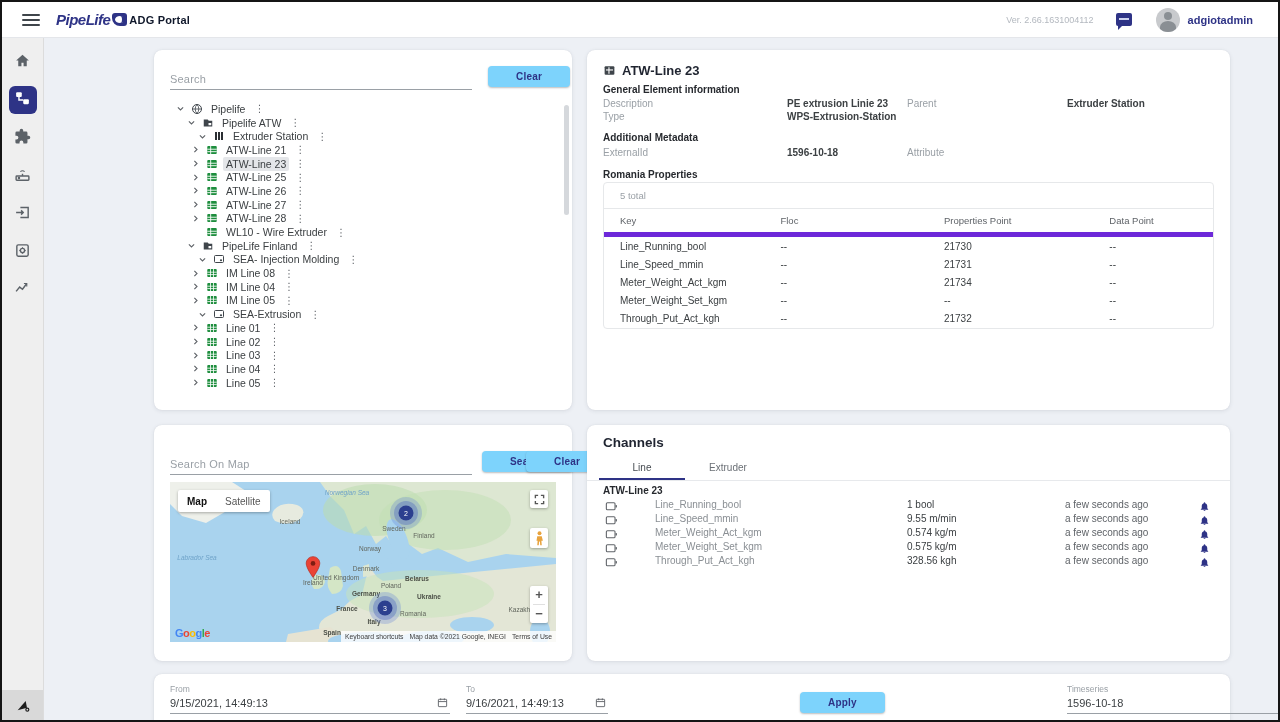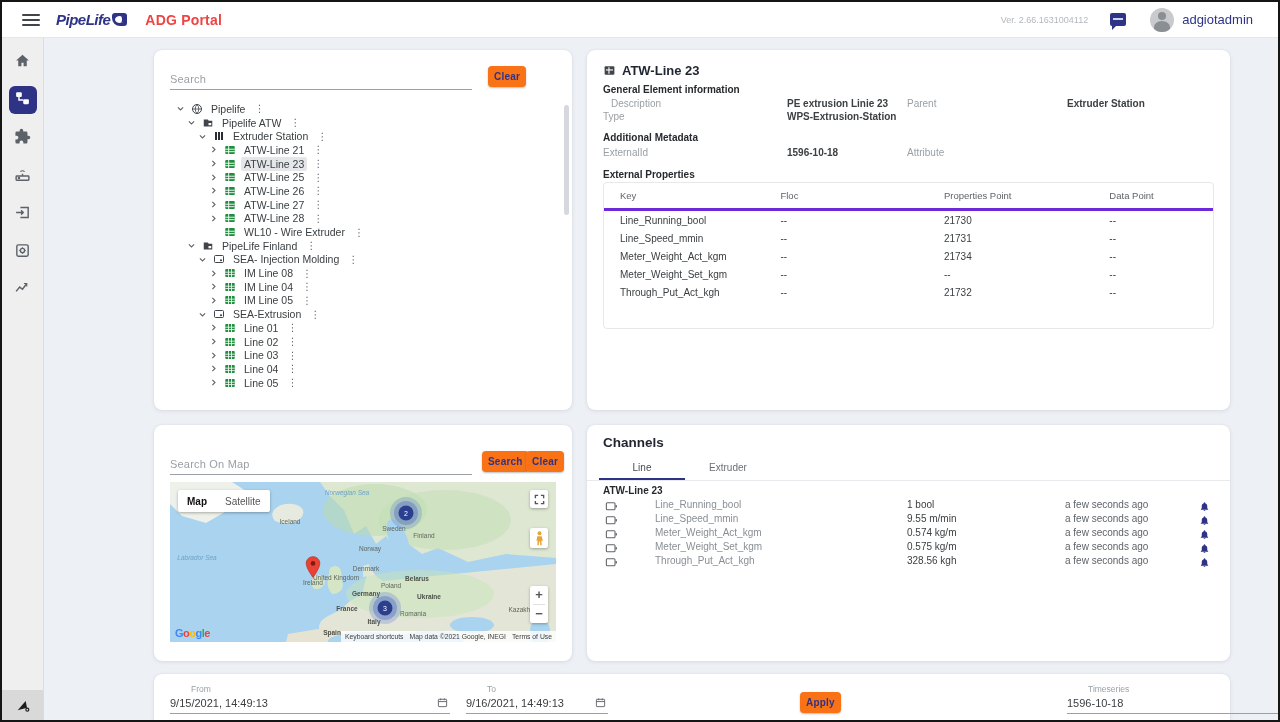--- a/index.html
+++ b/index.html
@@ -9,73 +9,73 @@
   
   .header{position:absolute;top:0;left:0;right:0;height:36px;background:#fff;border-bottom:1px solid #e4e6ea;
     display:flex;align-items:center;z-index:5;}
   .hamburger{width:18px;height:12px;margin-left:20px;display:flex;flex-direction:column;justify-content:space-between;cursor:pointer;}
   .hamburger span{height:2px;background:#3f454b;border-radius:1px;}
   .logo{display:flex;align-items:center;margin-left:16px;}
   .logo-text{font-style:italic;font-weight:bold;font-size:15px;color:#2e3386;letter-spacing:-.5px;}
   .logo-badge{width:15px;height:13px;background:#2e3386;border-radius:3px 3px 3px 8px;margin-left:2px;position:relative;}
   .logo-badge::after{content:"";position:absolute;left:3px;top:3px;width:7px;height:7px;border-radius:50%;
     background:#fff;border-right:3px solid #2e3386;}
-  .app-title{font-size:14px;font-weight:bold;color:#ef4444;margin-left:18px;letter-spacing:.2px;}
+  .app-title{font-size:11px;font-weight:bold;color:#0f172a;margin-left:2px;letter-spacing:.2px;}
   .header-right{margin-left:auto;display:flex;align-items:center;margin-right:25px;}
   .version{font-size:9px;color:#b3b8bf;margin-right:22px;}
   .chat-ic{width:16px;height:13px;background:#2e3386;border-radius:2px;position:relative;margin-right:24px;cursor:pointer;}
   .chat-ic::before{content:"";position:absolute;left:2px;bottom:-4px;border:3px solid transparent;border-top-color:#2e3386;border-left-color:#2e3386;}
   .chat-ic::after{content:"";position:absolute;left:3px;top:5px;width:10px;height:2px;background:#cdd2ee;}
   .avatar{width:24px;height:24px;border-radius:50%;background:#c8cacd;position:relative;overflow:hidden;margin-right:8px;}
   .avatar::before{content:"";position:absolute;top:4px;left:8px;width:8px;height:8px;border-radius:50%;background:#8a8f94;}
   .avatar::after{content:"";position:absolute;top:13px;left:4px;width:16px;height:12px;border-radius:50% 50% 0 0;background:#8a8f94;}
-  .username{font-size:13px;font-weight:normal;color:#2e3386;}
+  .username{font-size:11px;font-weight:bold;color:#2e3386;}
   
   .sidebar{position:absolute;top:36px;left:0;bottom:0;width:42px;background:#efefef;border-right:1px solid #dcdcdc;z-index:4;
     display:flex;flex-direction:column;align-items:center;}
   .side-ic{width:28px;height:28px;margin-top:10px;display:flex;align-items:center;justify-content:center;color:#5c6268;cursor:pointer;border-radius:6px;}
   .side-ic svg{width:17px;height:17px;}
   .side-ic.active{background:#2e3386;color:#fff;}
   .side-bottom{margin-top:auto;width:100%;height:30px;background:#d9d9d9;display:flex;align-items:center;justify-content:center;color:#1c1c1c;}
   .side-bottom svg{width:16px;height:16px;}
   
   .card{position:absolute;background:#fff;border-radius:8px;box-shadow:0 1px 4px rgba(40,50,70,.10),0 0 1px rgba(40,50,70,.12);}
   .card-tree{left:152px;top:48px;width:418px;height:360px;}
   .card-details{left:585px;top:48px;width:643px;height:360px;}
   .card-map{left:152px;top:423px;width:418px;height:236px;}
   .card-channels{left:585px;top:423px;width:643px;height:236px;}
   .card-time{left:152px;top:672px;width:1076px;height:62px;}
   
   .m-input{position:relative;border-bottom:1px solid #9aa0a6;height:22px;}
   .m-input .ph{position:absolute;left:0;bottom:4px;font-size:11px;color:#9aa0a6;letter-spacing:.2px;}
-  .btn{display:inline-block;background:#f97316;color:#2e3386;font-weight:bold;font-size:10px;border:none;border-radius:4px;
-    padding:5px 6px;box-shadow:0 1px 2px rgba(60,64,67,.35);cursor:pointer;font-family:inherit;letter-spacing:.2px;}
+  .btn{display:inline-block;background:#7dd3fc;color:#2e3386;font-weight:bold;font-size:10px;border:none;border-radius:4px;
+    padding:5px 28px;box-shadow:0 1px 2px rgba(60,64,67,.35);cursor:pointer;font-family:inherit;letter-spacing:.2px;}
   
   .tree-search{position:absolute;left:16px;top:18px;width:302px;}
   .tree-clear{position:absolute;left:334px;top:16px;}
   .tree-list{position:absolute;left:0;top:52px;right:10px;bottom:8px;overflow:hidden;}
   .tree-row{display:flex;align-items:center;height:13.7px;font-size:10.5px;color:#3c4043;white-space:nowrap;}
   .tree-row .chev{width:12px;height:12px;flex:0 0 12px;display:flex;align-items:center;justify-content:center;color:#5f6368;cursor:pointer;}
   .tree-row .chev svg{width:9px;height:9px;}
   .tree-row .t-ic{width:13px;height:13px;flex:0 0 13px;margin:0 5px 0 4px;display:flex;align-items:center;justify-content:center;}
   .tree-row .t-ic svg{width:12px;height:12px;}
   .tree-row .lbl{cursor:pointer;padding:1px 3px;border-radius:2px;}
   .tree-row .lbl.sel{background:#e4e6e9;}
   .tree-row .dots{color:#5f6368;font-size:10px;margin-left:6px;cursor:pointer;letter-spacing:0;}
-  .d0{padding-left:20px;} .d1{padding-left:31px;} .d2{padding-left:42px;} .d3{padding-left:53px;}
+  .d0{padding-left:20px;} .d1{padding-left:31px;} .d2{padding-left:42px;} .d3{padding-left:35px;}
   .tree-scrollbar{position:absolute;right:3px;top:55px;width:5px;height:110px;background:#d5d8dc;border-radius:3px;cursor:pointer;}
   
   .det-title{position:absolute;left:16px;top:13px;display:flex;align-items:center;font-size:13px;font-weight:bold;color:#1f2430;}
   .det-title svg{width:13px;height:13px;margin-right:6px;}
   .det-sec{position:absolute;font-size:10px;font-weight:bold;color:#26292e;}
   .det-label{position:absolute;font-size:10px;color:#9aa0a6;}
   .det-value{position:absolute;font-size:10px;font-weight:bold;color:#3c4043;}
   .prop-table{position:absolute;left:16px;top:132px;width:611px;height:147px;border:1px solid #e6e8ea;border-radius:4px;font-size:10px;}
   .prop-total{height:26px;line-height:26px;padding-left:16px;color:#9aa0a6;border-bottom:1px solid #e6e8ea;font-size:9.5px;}
-  .prop-head{display:flex;height:28px;align-items:center;color:#5f6368;border-bottom:3px solid #6d28d9;font-size:9.5px;}
+  .prop-head{display:flex;height:28px;align-items:center;color:#5f6368;border-bottom:5px solid #6d28d9;font-size:9.5px;}
   .prop-row{display:flex;height:18px;align-items:center;color:#3c4043;}
   .pc0{width:177px;padding-left:16px;} .pc1{width:164px;} .pc2{width:166px;} .pc3{width:104px;}
   
   .map-search{position:absolute;left:16px;top:28px;width:302px;}
   .map-btn-search{position:absolute;left:328px;top:26px;}
   .map-btn-clear{position:absolute;left:372px;top:26px;}
   .map-area{position:absolute;left:16px;top:57px;width:386px;height:160px;overflow:hidden;background:#a9d3ee;}
   .map-area svg.land{position:absolute;left:0;top:0;}
   .map-label{position:absolute;font-size:6.5px;color:#60655c;transform:translate(-50%,-50%);white-space:nowrap;}
   .map-label.sea{color:#6fa3c9;font-style:italic;}
@@ -104,21 +104,21 @@
   .ch-group{position:absolute;left:16px;top:60px;font-size:10px;font-weight:bold;color:#26292e;}
   .ch-list{position:absolute;left:0;right:0;top:72px;}
   .ch-row{position:relative;height:14px;display:flex;align-items:center;}
   .ch-row .dev{position:absolute;left:18px;width:13px;height:11px;color:#5f6368;}
   .ch-row .nm{position:absolute;left:68px;font-size:10px;color:#8a8f94;}
   .ch-row .val{position:absolute;left:320px;font-size:10px;color:#3c4043;}
   .ch-row .tm{position:absolute;left:478px;font-size:10px;color:#5f6368;}
   .ch-row .bell{position:absolute;left:612px;width:11px;height:12px;color:#2e3386;cursor:pointer;}
   
   .tb-field{position:absolute;top:10px;}
-  .tb-label{font-size:8.5px;color:#9aa0a6;display:block;margin-bottom:3px;margin-left:21px;}
+  .tb-label{font-size:8.5px;color:#9aa0a6;display:block;margin-bottom:3px;}
   .tb-value{font-size:11px;color:#3c4043;border-bottom:1px solid #9aa0a6;padding-bottom:4px;position:relative;}
   .tb-value .cal{position:absolute;right:2px;top:0;width:11px;height:11px;color:#5f6368;}
   .tb-value .caret{position:absolute;right:2px;top:2px;width:0;height:0;border:4px solid transparent;border-top-color:#5f6368;}
   .apply{position:absolute;left:456px;top:18px;}
 </style>
 </head>
 <body>
 
 <div class="frame">
 
@@ -557,32 +557,33 @@
   <div class="card card-details">
     <div class="det-title">
       <svg viewBox="0 0 24 24">
           <rect x="3" y="4" width="18" height="16" rx="2" fill="#3f454b"></rect>
           <rect x="5.5" y="10" width="13" height="2" fill="#fff"></rect>
           <rect x="10" y="6" width="2" height="12" fill="#fff"></rect>
         </svg>
       <span>ATW-Line 23</span>
     </div>
     <div class="det-sec" style="left:16px;top:34px;">General Element information</div>
-    <div class="det-label" style="left:24px;top:48px;">Description</div>
+    <div class="det-label" style="left:16px;top:48px;">Description</div>
     <div class="det-value" style="left:200px;top:48px;">PE extrusion Linie 23</div>
     <div class="det-label" style="left:320px;top:48px;">Parent</div>
     <div class="det-value" style="left:480px;top:48px;">Extruder Station</div>
     <div class="det-label" style="left:16px;top:61px;">Type</div>
     <div class="det-value" style="left:200px;top:61px;">WPS-Extrusion-Station</div>
     <div class="det-sec" style="left:16px;top:82px;">Additional Metadata</div>
     <div class="det-label" style="left:16px;top:97px;">ExternalId</div>
     <div class="det-value" style="left:200px;top:97px;">1596-10-18</div>
     <div class="det-label" style="left:320px;top:97px;">Attribute</div>
-    <div class="det-sec" style="left:16px;top:119px;">External Properties</div>
+    <div class="det-sec" style="left:16px;top:119px;">Romania Properties</div>
     <div class="prop-table">
+      <div class="prop-total">5 total</div>
       <div class="prop-head" id="propHead">
           <span class="pc0">Key</span>
           <span class="pc1">Floc</span>
           <span class="pc2">Properties Point</span>
           <span class="pc3">Data Point</span>
         </div>
       <div id="propBody">
           <div class="prop-row">
             <span class="pc0">Line_Running_bool</span>
             <span class="pc1">--</span>

